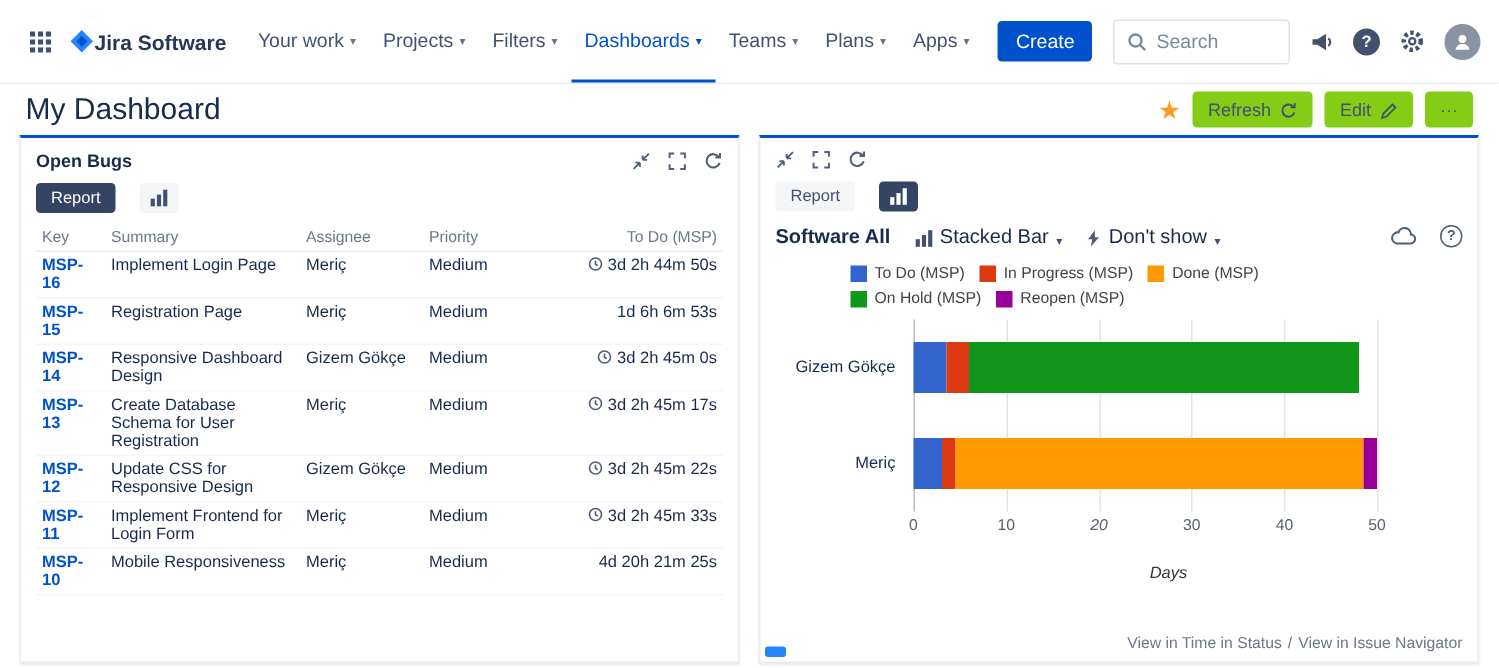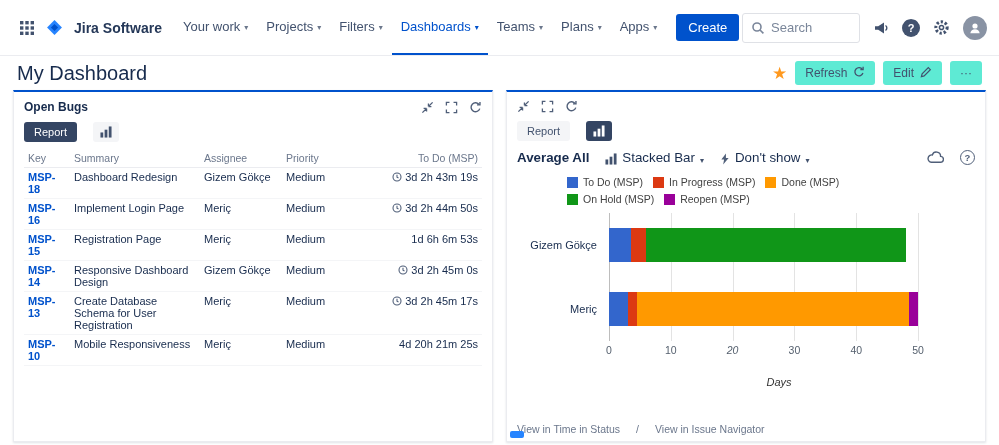--- a/index.html
+++ b/index.html
@@ -5,40 +5,40 @@
 *{box-sizing:border-box;margin:0;padding:0}
 html,body{width:999px;height:445px}
 body{font-family:"Liberation Sans",sans-serif;color:#172B4D;background:#fff;overflow:hidden;font-size:13px}
 button{font-family:inherit;cursor:pointer;background:none;border:none;color:inherit}
 a{text-decoration:none}
 svg{display:block}
 
 .topnav{height:56px;display:flex;align-items:stretch;justify-content:space-between;border-bottom:1px solid #EBECF0;padding:0 12px}
 .nav-left{display:flex;align-items:stretch;gap:2px}
 .appswitch{display:flex;align-items:center;padding:0 7px}
-.logo{display:flex;align-items:center;gap:11px;padding:0 10px 0 2px;font-weight:700;font-size:14px;color:#253858;cursor:pointer}
+.logo{display:flex;align-items:center;gap:0;padding:0 10px 0 2px;font-weight:700;font-size:14px;color:#253858;cursor:pointer}
 .mainnav{display:flex;align-items:stretch}
 .nav-item{display:flex;align-items:center;gap:4px;padding:0 9px;font-size:13px;color:#42526E;border-bottom:2px solid transparent;cursor:pointer;white-space:nowrap}
 .nav-item .chev{font-size:8px;color:#6B778C;margin-top:2px}
 .nav-item.active{color:#0052CC;border-bottom-color:#0052CC}
 .nav-item.active .chev{color:#0052CC}
 .create-btn{align-self:center;background:#0052CC;color:#fff;font-size:13px;padding:6px 12px;border-radius:3px;margin-left:8px}
 .nav-right{display:flex;align-items:center;gap:13px}
 .searchbox{display:flex;align-items:center;gap:6px;border:1px solid #DFE1E6;border-radius:3px;height:30px;padding:0 8px;width:118px}
 .searchbox input{border:none;outline:none;width:80px;font-size:13px;font-family:inherit;color:#172B4D;background:transparent}
 .searchbox input::placeholder{color:#7A869A}
 .icon-btn{display:flex;align-items:center;justify-content:center;color:#42526E}
 .help-badge{width:18px;height:18px;border-radius:50%;background:#42526E;color:#fff;font-size:11px;font-weight:700;display:flex;align-items:center;justify-content:center}
 .avatar{width:24px;height:24px;border-radius:50%;background:#8993A4;display:flex;align-items:center;justify-content:center}
 
 .page-header{display:flex;justify-content:space-between;align-items:center;padding:5px 17px 5px}
 .page-title{font-size:20px;font-weight:500;color:#172B4D}
 .page-actions{display:flex;align-items:center;gap:8px}
 .star{color:#FF991F;font-size:17px;line-height:1}
-.btn-subtle{background:#5eead4;border-radius:3px;padding:5px 10px;font-size:12px;color:#42526E;display:flex;align-items:flex-start;gap:6px}
+.btn-subtle{background:#84cc16;border-radius:3px;padding:5px 10px;font-size:12px;color:#42526E;display:flex;align-items:flex-end;gap:6px}
 
 .panels{display:flex;gap:13px;padding:0 13px;height:352px}
 .panel{flex:1;border:1px solid #EBECF0;border-top:2px solid #0052CC;box-shadow:0 1px 2px rgba(9,30,66,.12);background:#fff;display:flex;flex-direction:column;padding:8px 10px 6px;position:relative}
 .gadget-header{display:flex;justify-content:space-between;align-items:center;margin-bottom:6px}
 .gadget-title{font-size:12px;font-weight:700;color:#172B4D}
 .gadget-icons{display:flex;gap:11px;align-items:center}
 .tabs-row{display:flex;align-items:center;gap:16px;margin:2px 0 7px}
 .tab-btn{font-size:11px;padding:4px 10px;border-radius:3px;background:#F4F5F7;color:#42526E;display:flex;align-items:center}
 .tab-btn.selected{background:#344563;color:#fff}
 .icon-tab{padding:4px 7px}
@@ -67,21 +67,21 @@
 .chart-plot{position:relative;margin:8px 26px 0 92px;height:128px}
 .bar-row{height:64px;display:flex;align-items:center;position:relative;z-index:1}
 .bar-label{position:absolute;right:100%;margin-right:12px;font-size:11px;color:#172B4D;white-space:nowrap}
 .bar-stack{display:flex;width:100%;height:34px}
 .bar-seg{height:100%}
 .gridline{position:absolute;top:0;bottom:0;width:1px;background:#E3E3E3}
 .gridline.baseline{background:#BDBDBD}
 .chart-xaxis{position:relative;height:13px;margin:3px 26px 0 92px;font-size:10.5px;color:#55606E}
 .xtick{position:absolute;transform:translateX(-50%)}
 .chart-xlabel{margin:19px 26px 0 92px;text-align:center;font-style:italic;font-size:11px;color:#333}
-.gadget-footer{margin-top:auto;display:flex;justify-content:flex-start;gap:16px;font-size:10.5px;color:#6B778C;padding-top:4px}
+.gadget-footer{margin-top:auto;display:flex;justify-content:flex-end;gap:4px;font-size:10.5px;color:#6B778C;padding-top:4px}
 .gadget-footer .view-link{cursor:pointer}
 .scroll-thumb{position:absolute;left:3px;bottom:3px;width:14px;height:7px;background:#2684FF;border-radius:2px;cursor:pointer}
 </style>
 </head>
 <body>
 
 <header class="topnav">
   <div class="nav-left">
     <button class="appswitch">
       <svg width="16" height="16" viewBox="0 0 16 16" fill="#42526E">
@@ -235,30 +235,20 @@
         <tr>
           <th>Key</th>
           <th>Summary</th>
           <th>Assignee</th>
           <th>Priority</th>
           <th>To Do (MSP)</th>
         </tr>
       </thead>
       <tbody>
           <tr>
-            <td><a href="#" class="key-link">MSP-18</a></td>
-            <td>Dashboard Redesign</td>
-            <td>Gizem Gökçe</td>
-            <td>Medium</td>
-            <td class="time-cell"><span class="live-icon"><svg width="10" height="10" viewBox="0 0 12 12">
-                  <circle cx="6" cy="6" r="4.8" fill="none" stroke="#505F79" stroke-width="1.3"></circle>
-                  <path d="M6 3.4V6.2L7.8 7.3" fill="none" stroke="#505F79" stroke-width="1.3"></path>
-                </svg></span>3d 2h 43m 19s</td>
-          </tr>
-          <tr>
             <td><a href="#" class="key-link">MSP-16</a></td>
             <td>Implement Login Page</td>
             <td>Meriç</td>
             <td>Medium</td>
             <td class="time-cell"><span class="live-icon"><svg width="10" height="10" viewBox="0 0 12 12">
                   <circle cx="6" cy="6" r="4.8" fill="none" stroke="#505F79" stroke-width="1.3"></circle>
                   <path d="M6 3.4V6.2L7.8 7.3" fill="none" stroke="#505F79" stroke-width="1.3"></path>
                 </svg></span>3d 2h 44m 50s</td>
           </tr>
           <tr>
@@ -280,20 +270,40 @@
           </tr>
           <tr>
             <td><a href="#" class="key-link">MSP-13</a></td>
             <td>Create Database Schema for User Registration</td>
             <td>Meriç</td>
             <td>Medium</td>
             <td class="time-cell"><span class="live-icon"><svg width="10" height="10" viewBox="0 0 12 12">
                   <circle cx="6" cy="6" r="4.8" fill="none" stroke="#505F79" stroke-width="1.3"></circle>
                   <path d="M6 3.4V6.2L7.8 7.3" fill="none" stroke="#505F79" stroke-width="1.3"></path>
                 </svg></span>3d 2h 45m 17s</td>
+          </tr>
+          <tr>
+            <td><a href="#" class="key-link">MSP-12</a></td>
+            <td>Update CSS for Responsive Design</td>
+            <td>Gizem Gökçe</td>
+            <td>Medium</td>
+            <td class="time-cell"><span class="live-icon"><svg width="10" height="10" viewBox="0 0 12 12">
+                  <circle cx="6" cy="6" r="4.8" fill="none" stroke="#505F79" stroke-width="1.3"></circle>
+                  <path d="M6 3.4V6.2L7.8 7.3" fill="none" stroke="#505F79" stroke-width="1.3"></path>
+                </svg></span>3d 2h 45m 22s</td>
+          </tr>
+          <tr>
+            <td><a href="#" class="key-link">MSP-11</a></td>
+            <td>Implement Frontend for Login Form</td>
+            <td>Meriç</td>
+            <td>Medium</td>
+            <td class="time-cell"><span class="live-icon"><svg width="10" height="10" viewBox="0 0 12 12">
+                  <circle cx="6" cy="6" r="4.8" fill="none" stroke="#505F79" stroke-width="1.3"></circle>
+                  <path d="M6 3.4V6.2L7.8 7.3" fill="none" stroke="#505F79" stroke-width="1.3"></path>
+                </svg></span>3d 2h 45m 33s</td>
           </tr>
           <tr>
             <td><a href="#" class="key-link">MSP-10</a></td>
             <td>Mobile Responsiveness</td>
             <td>Meriç</td>
             <td>Medium</td>
             <td class="time-cell">4d 20h 21m 25s</td>
           </tr>
         </tbody>
     </table>
@@ -325,21 +335,21 @@
       <button class="tab-btn">Report</button>
       <button class="tab-btn icon-tab selected">
           <svg width="12" height="12" viewBox="0 0 13 13" fill="currentColor">
             <rect x="0.5" y="7" width="3" height="5.5"></rect>
             <rect x="5" y="4" width="3" height="8.5"></rect>
             <rect x="9.5" y="0.5" width="3" height="12"></rect>
           </svg>
         </button>
     </div>
     <div class="controls-row">
-      <button class="avg">Average All</button>
+      <button class="avg">Software All</button>
       <button class="dropdown">
         <span>
             <svg width="12" height="12" viewBox="0 0 13 13" fill="#42526E">
               <rect x="0.5" y="7" width="3" height="5.5"></rect>
               <rect x="5" y="4" width="3" height="8.5"></rect>
               <rect x="9.5" y="0.5" width="3" height="12"></rect>
             </svg>
           </span>
         <span>Stacked Bar</span>
         <span class="chev">▾</span>

